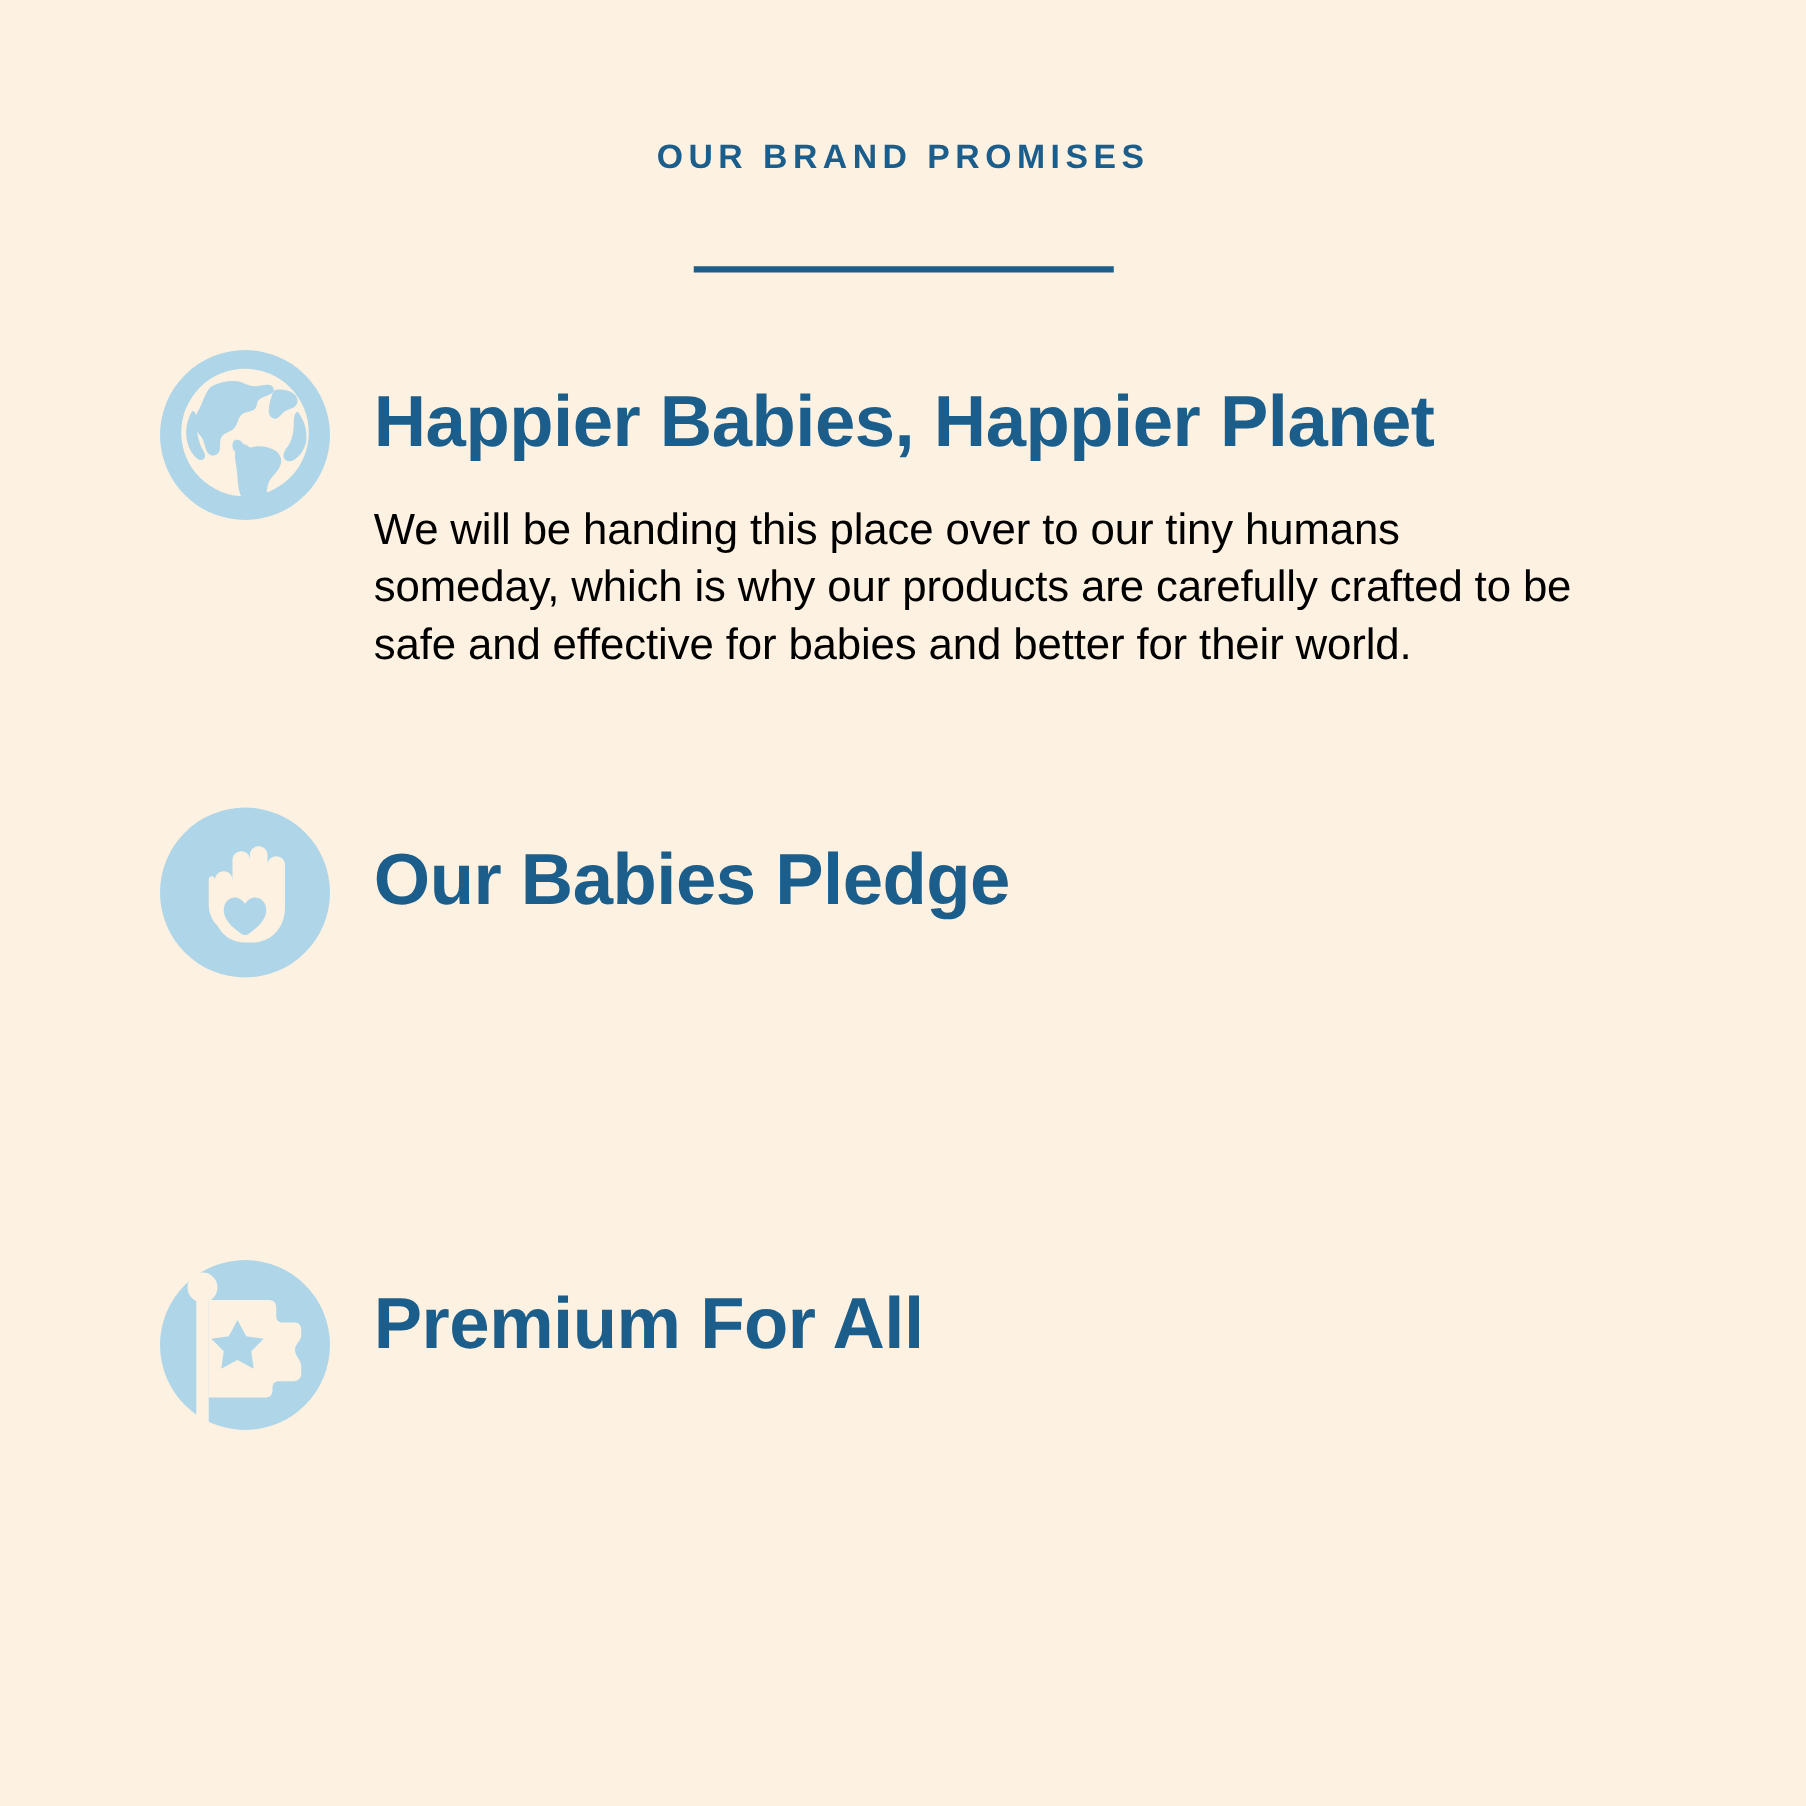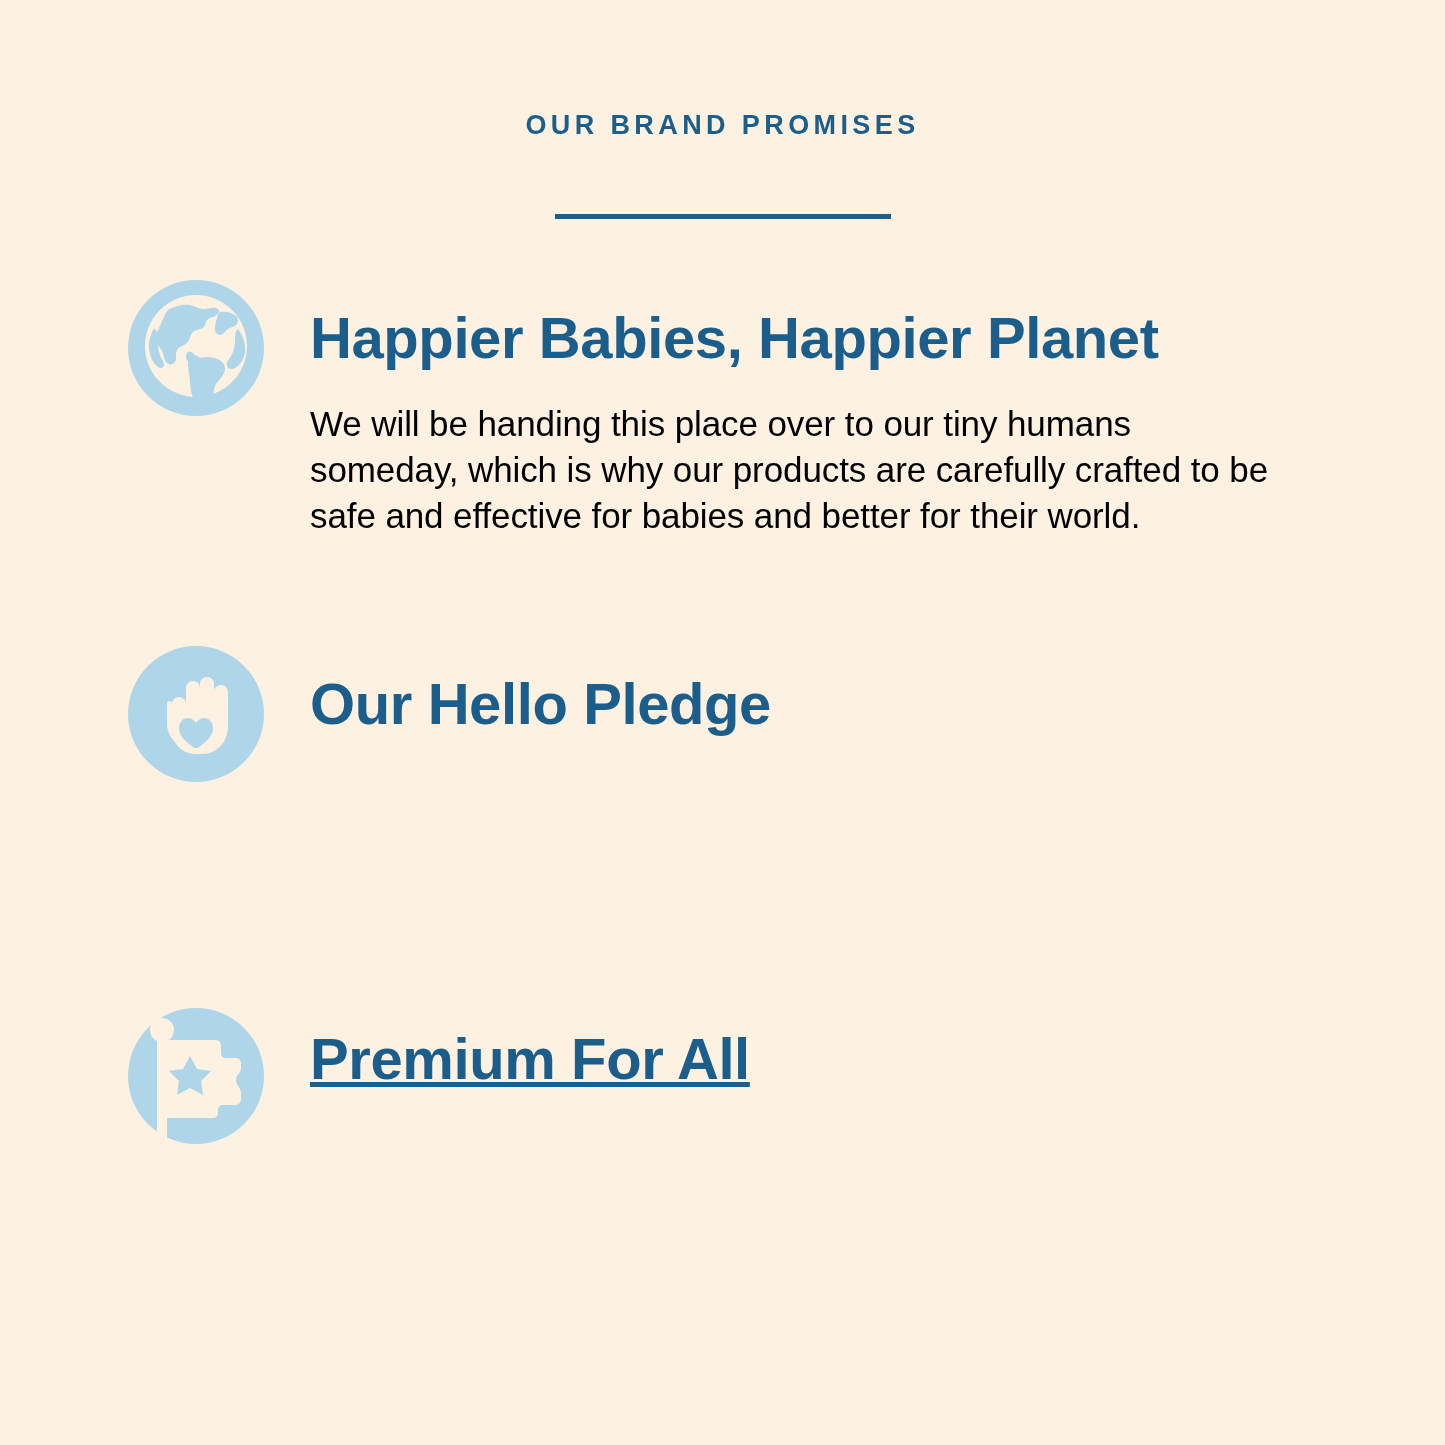--- a/index.html
+++ b/index.html
@@ -70,37 +70,37 @@
     height: 136px;
   }
   .icon-slot svg {
     display: block;
     width: 136px;
     height: 136px;
     overflow: visible;
   }
   .promise-body {
     position: absolute;
-    left: 310px;
+    left: 299px;
     top: 0;
     width: 1030px;
   }
   .promise-title {
     margin: 0;
     font-family: "Liberation Sans", sans-serif;
     font-weight: bold;
     font-size: 58px;
     line-height: 1.0;
     color: #1B5E8B;
     letter-spacing: -0.4px;
     white-space: nowrap;
   }
   .promise-1 .promise-title { padding-top: 29px; }
   .promise-2 .promise-title { padding-top: 29px; }
-  .promise-3 .promise-title { padding-top: 22px; text-decoration: underline; }
+  .promise-3 .promise-title { padding-top: 22px; }
 
   .promise-text {
     margin: 0;
     font-family: "Liberation Sans", sans-serif;
     font-size: 35px;
     line-height: 46px;
     color: #000000;
     letter-spacing: -0.1px;
   }
   .promise-1 .promise-text { padding-top: 34px; width: 966px; }
@@ -170,21 +170,21 @@
             c-15 0-25-12-25-27z"></path>
           <path d="M44 58 v24 c0 6 2 11 5 15 -6-4-10-11-10-19v-20c0-4 5-4 5 0z"></path>
         </g>
 
         <path fill="#AFD6E8" d="M68 102
           c-1 0-2 0-3-1 -7-5-14-11-14-19 0-6 4-10 9-10 3 0 6 2 8 5
           2-3 5-5 8-5 5 0 9 4 9 10 0 8-7 14-14 19 -1 1-2 1-3 1z"></path>
       </svg>
     </div>
     <div class="promise-body">
-      <h2 class="promise-title">Our Hello Pledge</h2>
+      <h2 class="promise-title">Our Babies Pledge</h2>
     </div>
   </div>
 
   <div class="promise promise-3">
     <div class="icon-slot">
       <svg viewBox="0 0 136 136" xmlns="http://www.w3.org/2000/svg" aria-hidden="true">
         <circle cx="68" cy="68" r="68" fill="#AFD6E8"></circle>
 
         <rect x="29" y="24" width="10" height="120" rx="5" fill="#FDF1E2"></rect>
 

